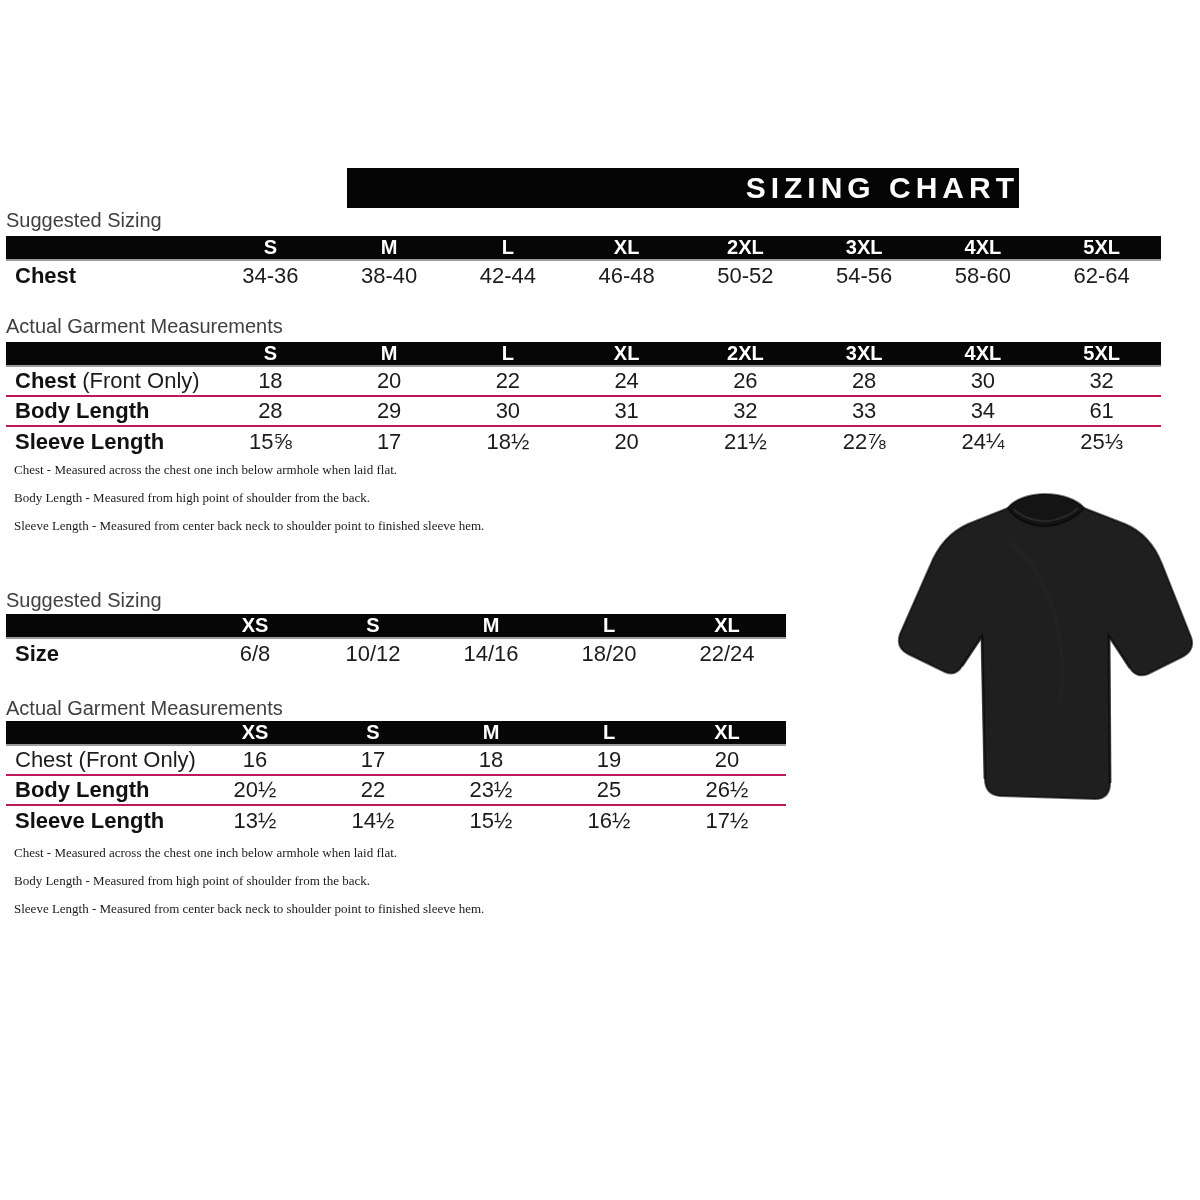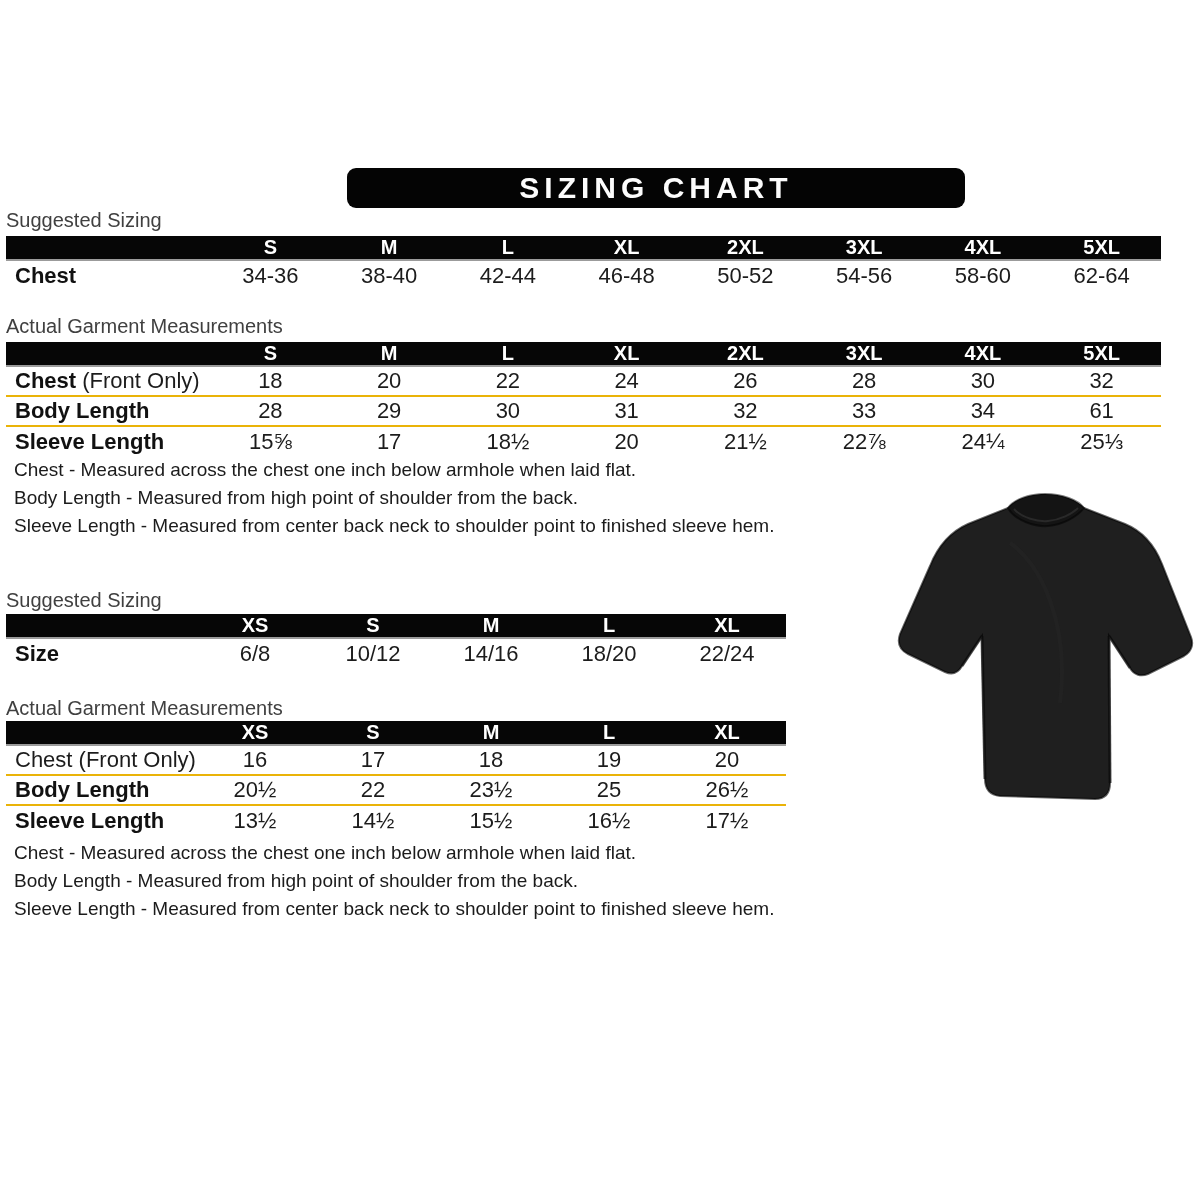--- a/index.html
+++ b/index.html
@@ -9,59 +9,59 @@
     font-family:"Liberation Sans","DejaVu Sans",sans-serif;
     color:#1a1a1a; position:relative; overflow:hidden;
   }
   .page { position:absolute; inset:0; }
 
   .page-title {
     position:absolute; left:14px; top:170px;
     font-size:32px; font-weight:400; color:#151515; letter-spacing:0.5px;
   }
   .banner {
-    position:absolute; left:347px; top:168px; width:618px; height:40px;
-    background:#040404; color:#fcfcfc; display:flex; align-items:center; justify-content:center;
-    font-size:30px; font-weight:700; letter-spacing:5px;border-radius:9px;
+    position:absolute; left:347px; top:168px; width:672px; height:40px;
+    background:#040404; color:#fcfcfc; display:flex; align-items:center; justify-content:flex-end;
+    font-size:30px; font-weight:700; letter-spacing:5px;
   }
   .section-label { position:absolute; font-size:20px; color:#404040; }
   .lbl-sug1 { left:6px; top:209px; }
   .lbl-agm1 { left:6px; top:315px; }
   .lbl-sug2 { left:6px; top:589px; }
   .lbl-agm2 { left:6px; top:697px; }
 
   table.sz { border-collapse:collapse; table-layout:fixed; position:absolute; }
   table.sz thead th {
     background:#060606; color:#ffffff; font-weight:700; font-size:20px;
     height:23px; text-align:center; border-bottom:2px solid #9b9b9b; padding:0;
   }
   table.sz td { text-align:center; font-size:22px; color:#1c1c1c; padding:0; }
   table.sz td.lbl, table.sz th.lbl { text-align:left; padding-left:9px; }
   table.sz td.lbl b { font-weight:700; color:#111; }
   table.sz td.lbl span.sfx { font-weight:400; }
   table.sz td.lbl.plain { font-weight:400; }
   table.sz tbody tr { height:30px; }
-  table.lined tbody tr:not(:last-child) td { border-bottom:2px solid #eab308;margin-top:14px; }
+  table.lined tbody tr:not(:last-child) td { border-bottom:2px solid #be185d;margin-top:14px; }
 
   .t-adult-sug  { left:6px; top:236px; width:1155px; }
   .t-adult-sug  col.c0 { width:205px; }
   .t-adult-agm  { left:6px; top:342px; width:1155px; }
   .t-adult-agm  col.c0 { width:205px; }
   .t-adult-agm  tbody tr { height:29px; }
   .t-youth-sug  { left:6px; top:614px; width:780px; }
   .t-youth-sug  col.c0 { width:190px; }
   .t-youth-sug  tbody tr { height:28px; }
   .t-youth-agm  { left:6px; top:721px; width:780px; }
   .t-youth-agm  col.c0 { width:190px; }
   .t-youth-agm  tbody tr { height:26px; }
 
   .notes { position:absolute; left:14px; }
   .notes-adult { top:460px; }
   .notes-youth { top:843px; }
-  .notes p { font-size:19px; line-height:19px; margin-bottom:9px; color:#1b1b1b; }
+  .notes p { font-size:13px; line-height:19px; margin-bottom:9px; color:#1b1b1b;font-family:Liberation Serif, serif; }
 
   .youth-title {
     position:absolute; left:2px; top:548px;
     font-size:31px; font-weight:700; color:#111;
   }
 
   .shirt-wrap { position:absolute; left:890px; top:483px; width:310px; height:325px; }
 </style>
 </head>
 <body>

